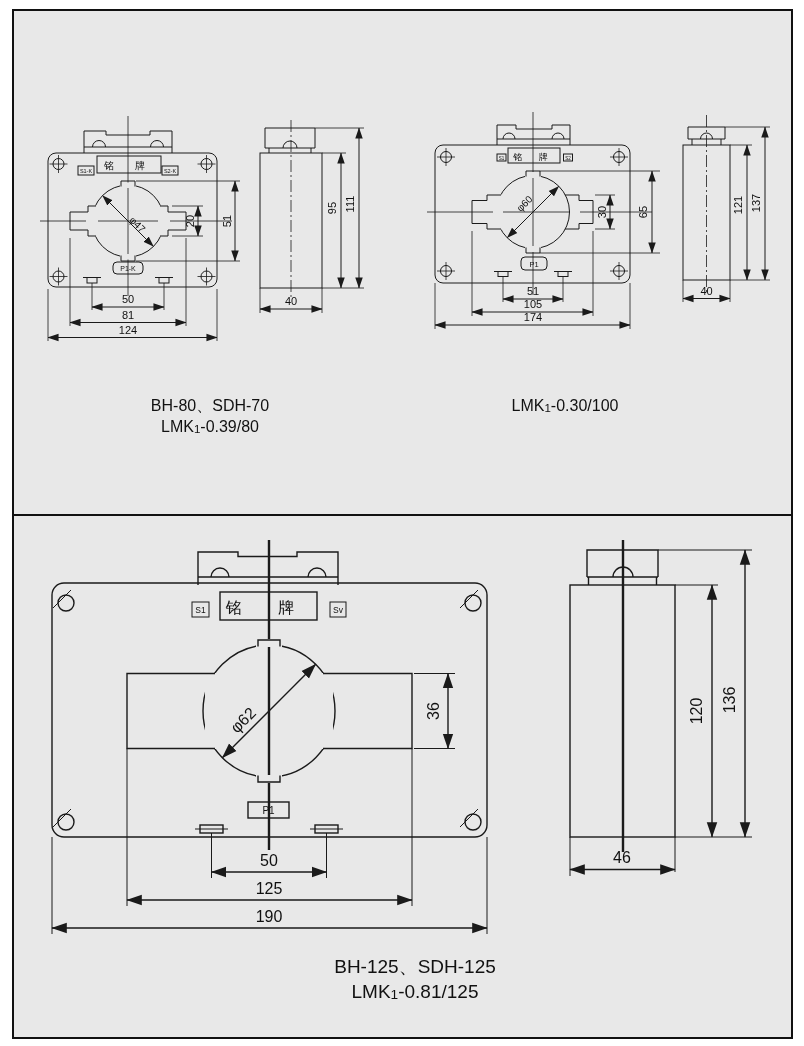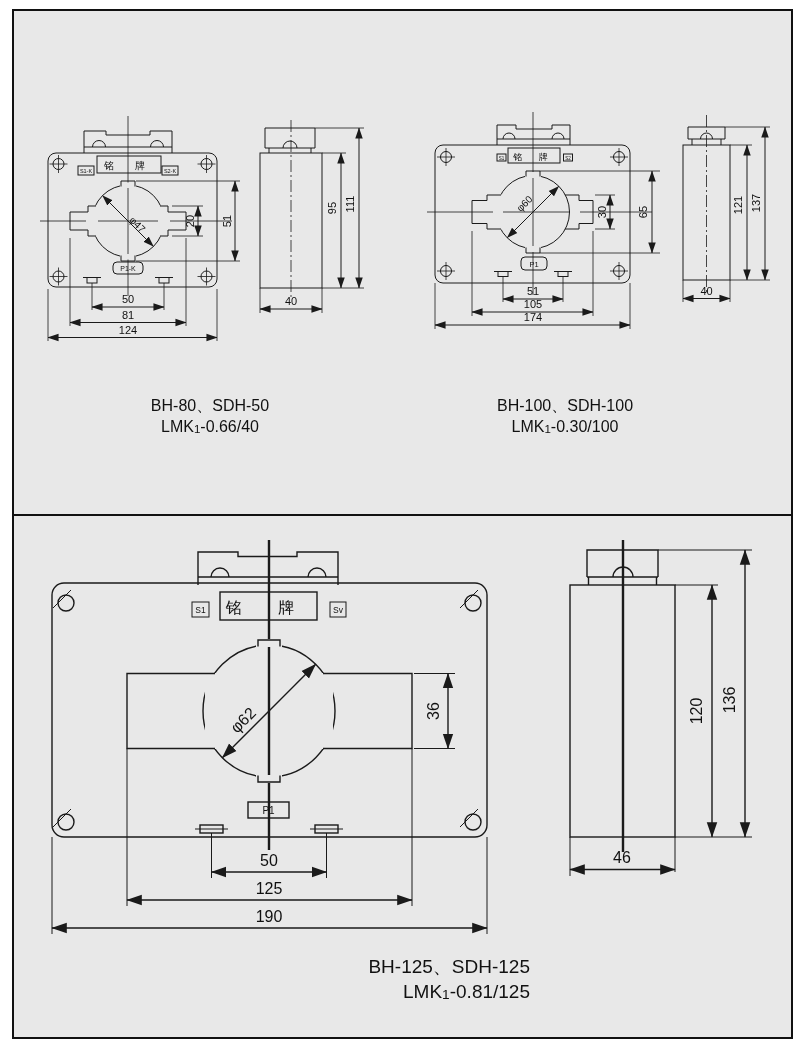--- a/index.html
+++ b/index.html
@@ -17,21 +17,21 @@
   svg .er{fill:#e8e8e8;stroke:none;}
   svg .dim{fill:none;stroke:#1a1a1a;stroke-width:1;
            marker-start:url(#arr);marker-end:url(#arr);}
   svg .dimc{fill:none;stroke:#1a1a1a;stroke-width:1.4;
             marker-start:url(#arr);marker-end:url(#arr);}
   svg text{fill:#111;font-family:"Liberation Sans",sans-serif;}
   .t11{font-size:11px;} .t16{font-size:16px;} .t10{font-size:10px;}
   .cap{position:absolute;text-align:center;line-height:1.3;}
   .cap .sub{font-size:0.72em;vertical-align:-0.08em;}
   .capAB{font-size:16px;}
-  .capC{font-size:19px;text-align:right;}
+  .capC{font-size:19px;}
 </style>
 </head>
 <body>
 
 <div class="page">
   <div class="frame"></div>
   <div class="divider"></div>
 
   <svg class="art" width="804" height="1046" viewBox="0 0 804 1046">
     <defs>
@@ -359,24 +359,23 @@
       </g>
       <g>
         <path class="o1" d="M570,837 V876 M675,837 V872"></path>
         <path class="dimc" d="M570,869.5 H675"></path>
         <text class="t16" x="622" y="863" text-anchor="middle">46</text>
       </g>
     </g>
   </svg>
 
   <div class="cap capAB" style="left:110px;top:396px;width:200px;">
-    <div>BH-80、SDH-50</div>
-    <div><span>LMK</span><span class="sub">1</span><span>-0.66/40</span></div>
+    <div>BH-80、SDH-70</div>
+    <div><span>LMK</span><span class="sub">1</span><span>-0.39/80</span></div>
   </div>
   <div class="cap capAB" style="left:465px;top:396px;width:200px;">
-    <div>BH-100、SDH-100</div>
     <div><span>LMK</span><span class="sub">1</span><span>-0.30/100</span></div>
   </div>
   <div class="cap capC" style="left:300px;top:955px;width:230px;">
     <div>BH-125、SDH-125</div>
     <div><span>LMK</span><span class="sub">1</span><span>-0.81/125</span></div>
   </div>
 </div>
 
 </body></html>

